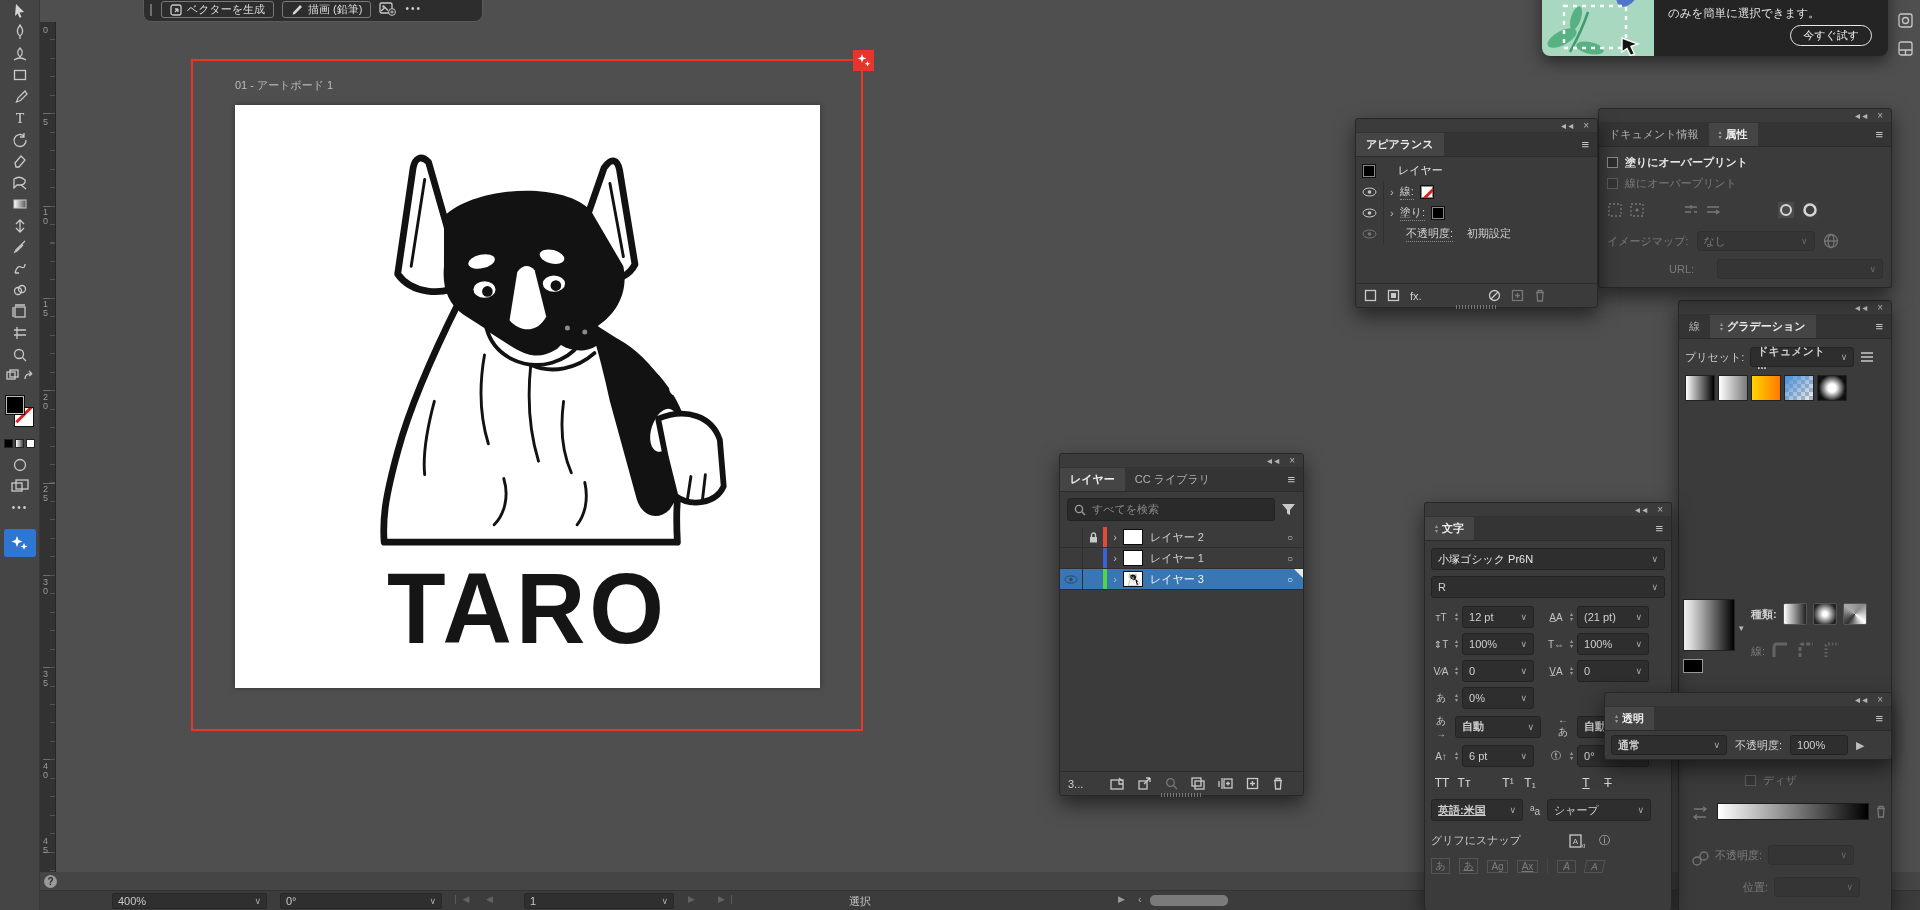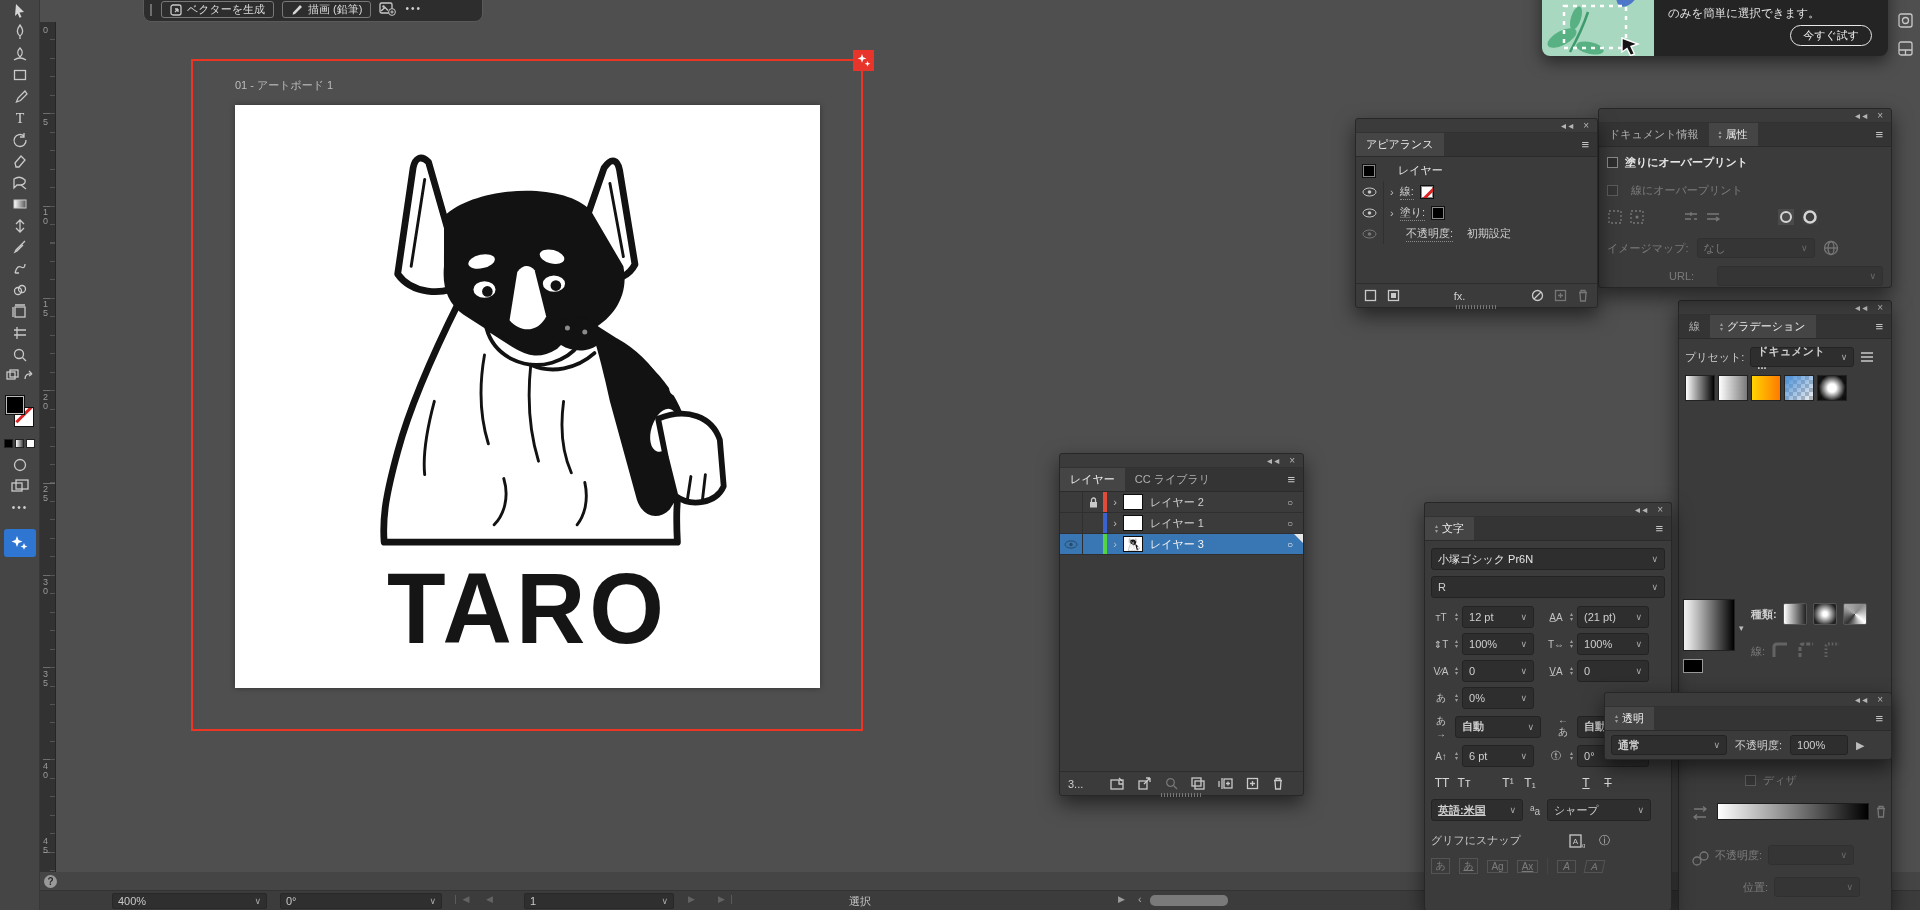--- a/index.html
+++ b/index.html
@@ -51,21 +51,21 @@
   #toastBtn{position:absolute;right:16px;bottom:10px;border:1px solid #e8e8e8;border-radius:11px;
     padding:2px 12px;font-size:11px;color:#f0f0f0;}
 
   
   .panel{position:absolute;background:#3b3b3b;border:1px solid #272727;border-radius:3px;
     box-shadow:0 8px 20px rgba(0,0,0,.55);font-size:11px;color:#cfcfcf;}
   .phead{height:14px;position:relative;border-bottom:1px solid #323232;}
   .pctrl{position:absolute;right:6px;top:1px;font-size:10px;color:#b5b5b5;letter-spacing:2px;display:flex;gap:8px;}
   .ptabs{display:flex;height:24px;align-items:stretch;background:#343434;border-bottom:1px solid #2b2b2b;position:relative;}
   .ptab{padding:0 10px;display:flex;align-items:center;gap:4px;color:#b0b0b0;font-size:11px;}
-  .ptab.active{background:#454545;color:#ececec;}
+  .ptab.active{background:#454545;color:#ececec;font-weight:bold;}
   .pmenu{position:absolute;right:8px;top:4px;color:#c5c5c5;font-size:13px;}
   .updn{display:inline-flex;flex-direction:column;font-size:6px;line-height:5px;color:#9a9a9a;}
   .dd{background:#2e2e2e;border:1px solid #232323;border-radius:3px;display:flex;align-items:center;
     padding:0 6px;height:22px;gap:4px;}
   .dd .cv{margin-left:auto;font-size:9px;color:#a9a9a9;}
   .dim{opacity:.42;}
   .chk{width:11px;height:11px;border:1px solid #8a8a8a;background:#2e2e2e;display:inline-block;}
   .grip2{position:absolute;left:50%;transform:translateX(-50%);bottom:-2px;width:42px;height:4px;
     background:repeating-linear-gradient(to right,#777 0 1px,transparent 1px 3px);}
 
@@ -422,21 +422,21 @@
     <span style="margin-left:8px;">初期設定</span>
   </div>
   <div class="apbottom">
     <svg width="13" height="13">
         <rect x="1.5" y="1.5" width="10" height="10" class="tool-sel"></rect>
       </svg>
     <svg width="13" height="13">
         <rect x="1.5" y="1.5" width="10" height="10" class="tool-sel"></rect>
         <rect x="4" y="4" width="5" height="5" fill="#c9c9c9"></rect>
       </svg>
-    <span style="color:#d0d0d0;margin-left:44px;">fx.</span>
+    <span style="color:#d0d0d0;">fx.</span>
     <svg width="13" height="13" style="margin-left:56px;">
         <circle cx="6.5" cy="6.5" r="5" class="tool-sel"></circle>
         <path d="M3,10 L10,3" class="tool-sel"></path>
       </svg>
     <svg width="13" height="13" class="dim">
         <rect x="1.5" y="1.5" width="10" height="10" class="tool-sel"></rect>
         <path d="M6.5,4 L6.5,9 M4,6.5 L9,6.5" class="tool-sel"></path>
       </svg>
     <svg width="12" height="13" class="dim">
         <path d="M2,3.5 L10,3.5 M4,3.5 L4,1.5 L8,1.5 L8,3.5 M3,3.5 L3.6,12 L8.4,12 L9,3.5" class="tool-sel"></path>
@@ -462,21 +462,21 @@
           <span>▾</span>
         </span>
         <span>属性</span>
       </div>
     <div class="pmenu">≡</div>
   </div>
   <div style="display:flex;align-items:center;gap:7px;padding:8px 8px 0;">
     <span class="chk"></span>
     <span style="color:#e6e6e6;font-weight:bold;">塗りにオーバープリント</span>
   </div>
-  <div style="display:flex;align-items:center;gap:13px;padding:6px 8px 0;margin-top:7px;" class="dim">
+  <div style="display:flex;align-items:center;gap:7px;padding:6px 8px 0;" class="dim">
     <span class="chk"></span>
     <span>線にオーバープリント</span>
   </div>
   <div style="display:flex;align-items:center;gap:6px;padding:10px 8px 0;">
     <svg width="16" height="16" class="dim">
         <rect x="2" y="2" width="12" height="12" class="tool-sel" stroke-dasharray="2 2"></rect>
       </svg>
     <svg width="16" height="16" class="dim">
         <rect x="2" y="2" width="12" height="12" class="tool-sel" stroke-dasharray="2 2"></rect>
         <circle cx="8" cy="8" r="1.5" fill="#c9c9c9"></circle>
@@ -618,20 +618,32 @@
   </div>
   <div class="ptabs">
     <div class="ptab active">
         <span>レイヤー</span>
       </div>
     <div class="ptab">
         <span>CC ライブラリ</span>
       </div>
     <div class="pmenu">≡</div>
   </div>
+  <div style="display:flex;align-items:center;gap:6px;padding:6px 7px;">
+    <div class="search" style="flex:1;">
+      <svg width="12" height="12">
+          <circle cx="5" cy="5" r="3.6" fill="none" stroke="#9a9a9a" stroke-width="1.4"></circle>
+          <path d="M7.8,7.8 L11,11" stroke="#9a9a9a" stroke-width="1.4"></path>
+        </svg>
+      <span>すべてを検索</span>
+    </div>
+    <svg width="15" height="13">
+        <path d="M1,1 L14,1 L9,7 L9,12 L6,10.5 L6,7 Z" fill="#c9c9c9"></path>
+      </svg>
+  </div>
   <div class="lrow">
     <div class="lcell-eye"></div>
     <div class="lcell-lock">
       <svg width="9" height="11">
           <rect x="1" y="5" width="7" height="5.5" fill="#c9c9c9"></rect>
           <path d="M2.5,5 L2.5,3 A2,2 0 0 1 6.5,3 L6.5,5" fill="none" stroke="#c9c9c9" stroke-width="1.3"></path>
         </svg>
     </div>
     <div class="lbar" style="background: rgb(224, 75, 58);"></div>
     <div class="lexp">›</div>

